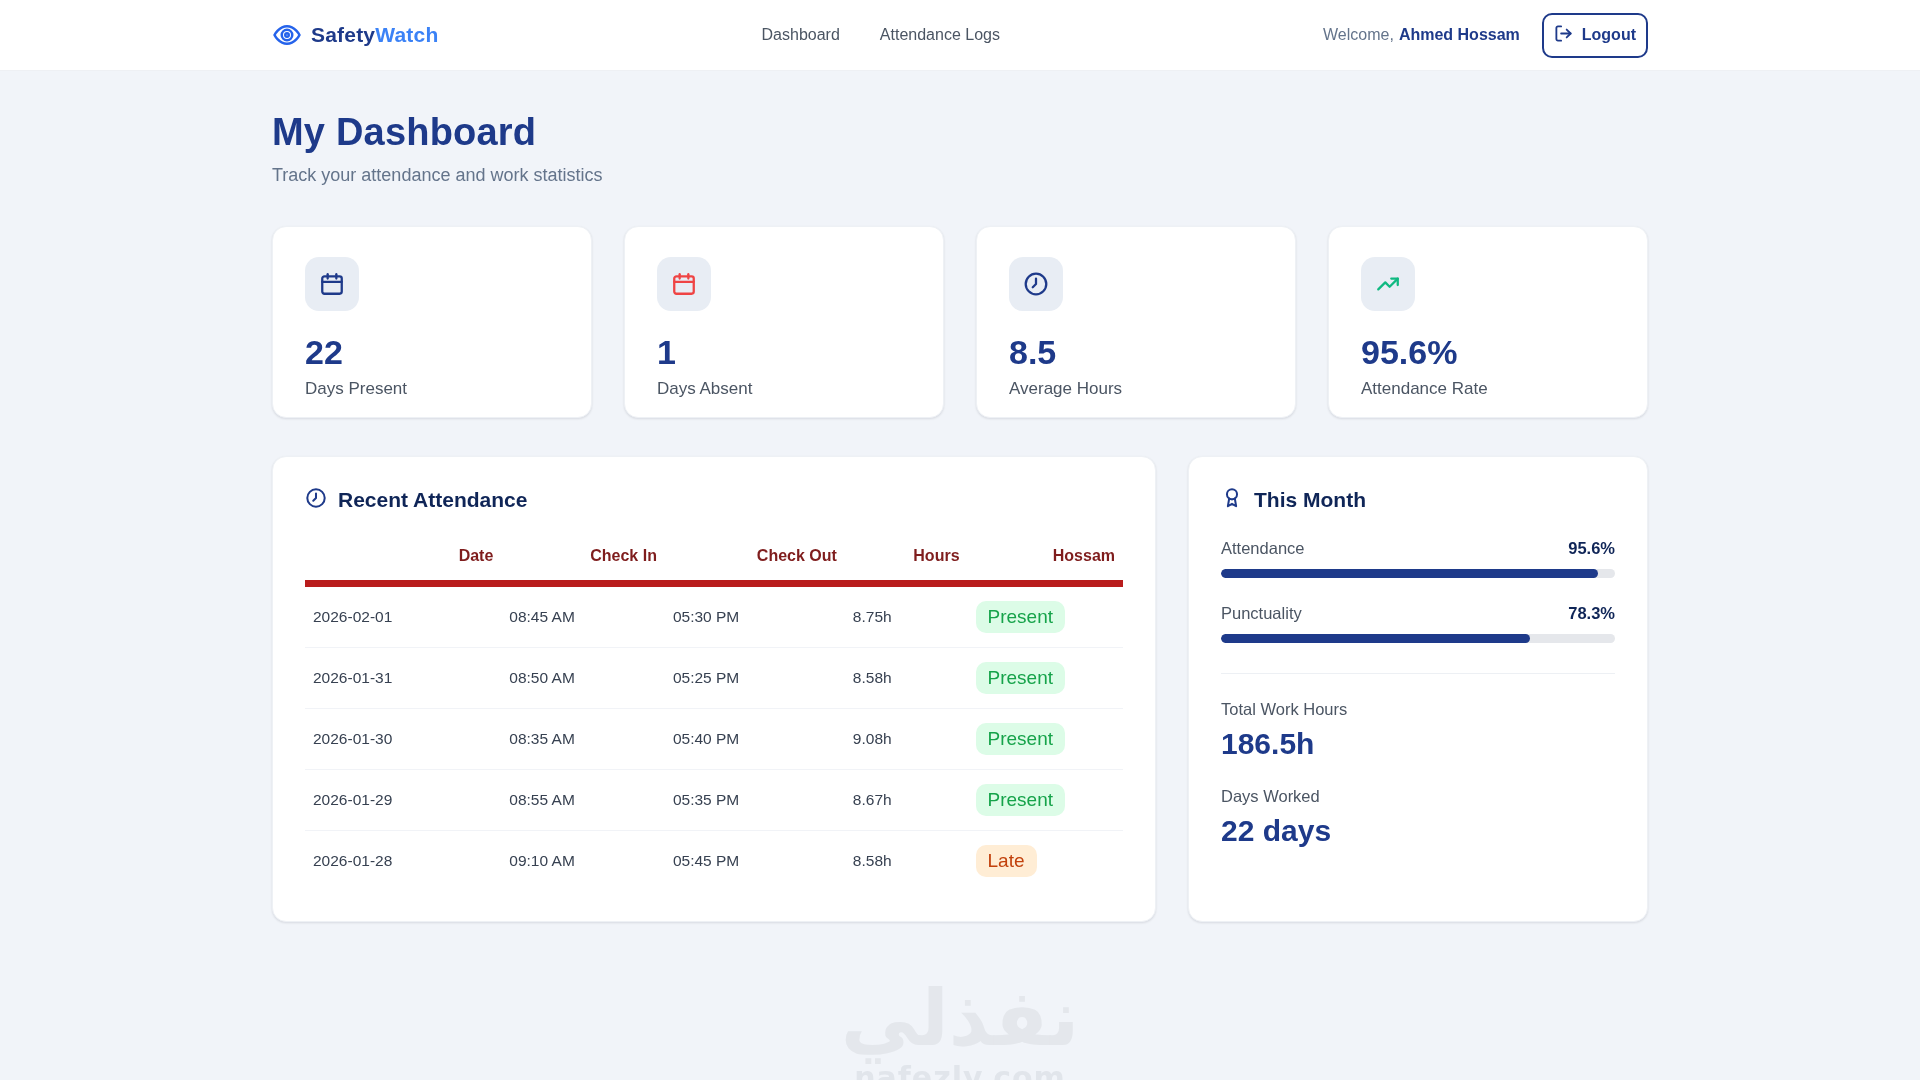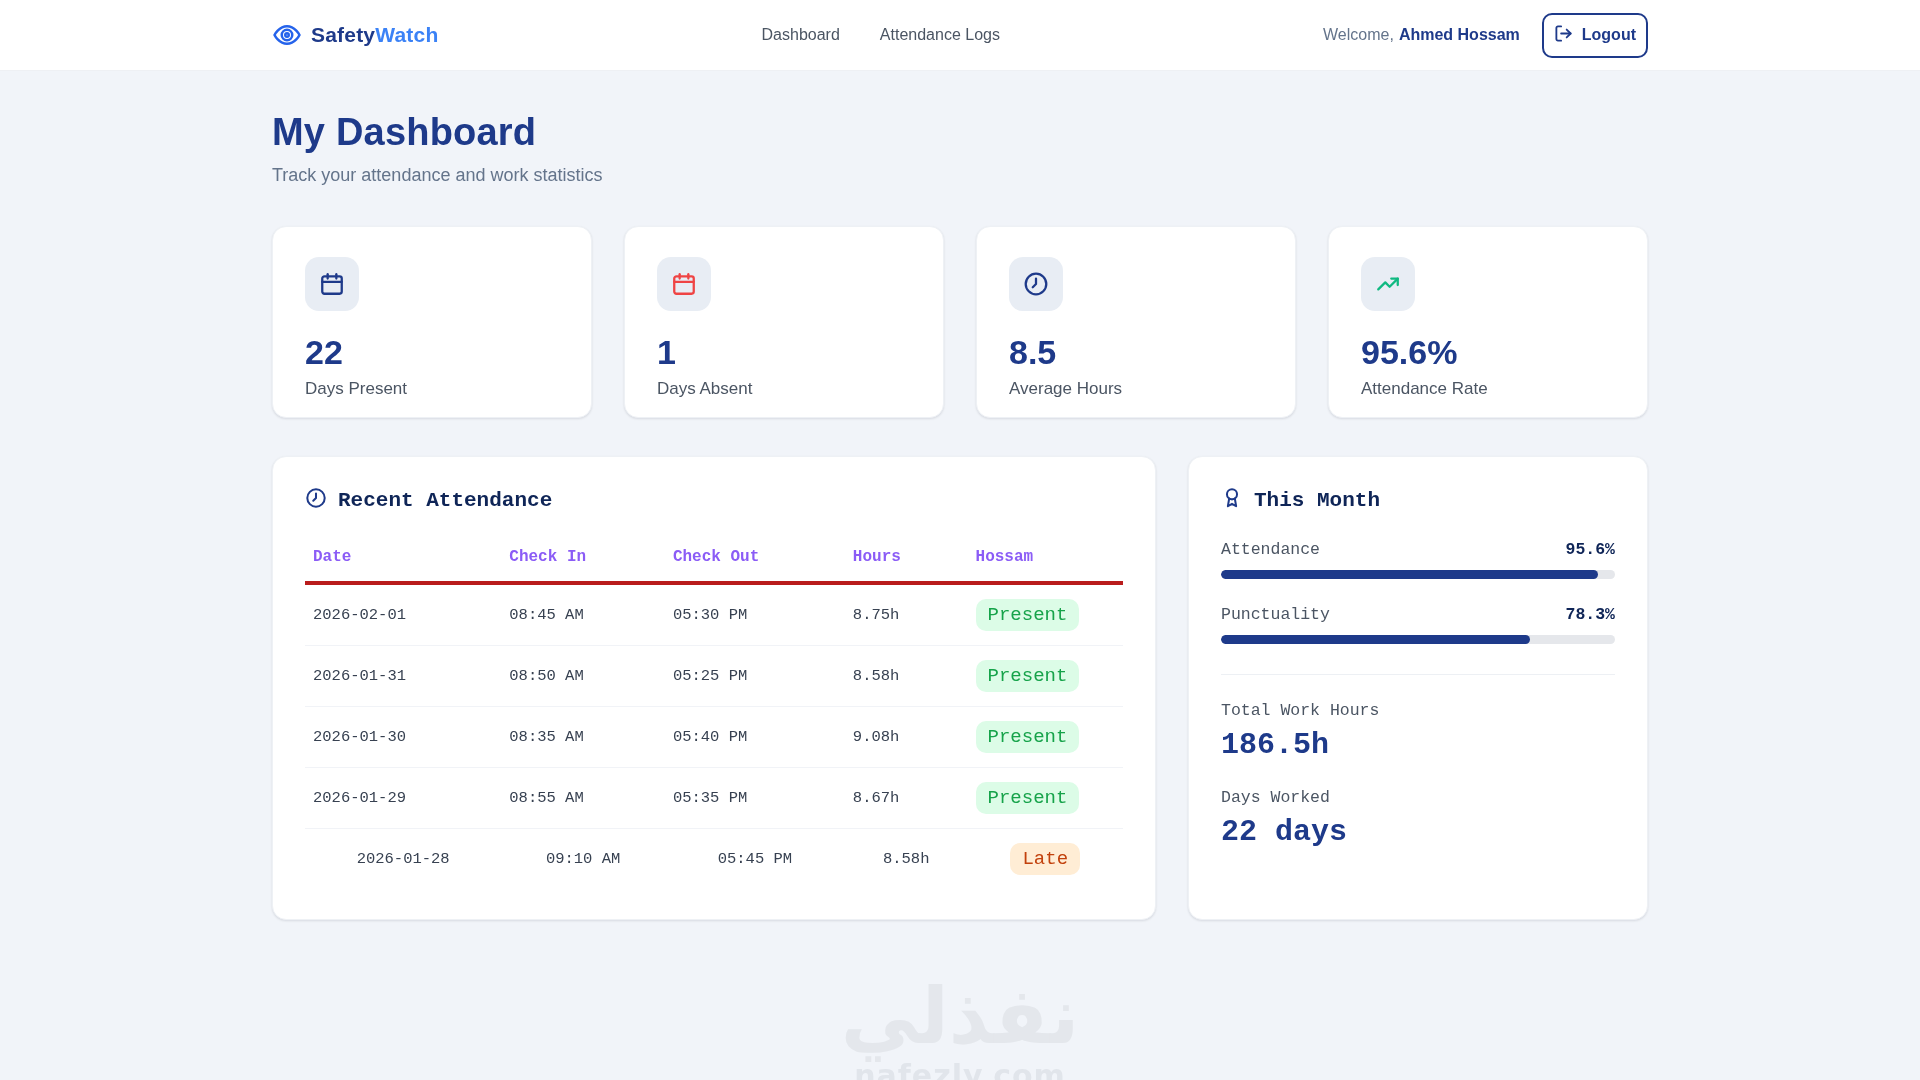--- a/index.html
+++ b/index.html
@@ -89,41 +89,40 @@
     display: grid;
     grid-template-columns: 1fr 460px;
     gap: 32px;
   }
   .panel {
     background: #ffffff;
     border: 1px solid #eef1f5;
     border-radius: 14px;
     box-shadow: 0 1px 2px rgba(16,24,40,.05), 0 1px 3px rgba(16,24,40,.06);
     padding: 30px 32px;
-    font-family: Liberation Mono, monospace;
   }
   .panel-title-row { display: flex; align-items: center; gap: 11px; }
   .panel-title { font-size: 21px; font-weight: bold; color: #0f2557; }
 
   
   table { width: 100%; border-collapse: collapse; margin-top: 20px; }
   th {
-    text-align: left;
+    text-align: right;
     font-size: 16px; font-weight: 600;
-    color: #8b5cf6;
+    color: #7f1d1d;
     padding: 14px 8px 15px 8px;
-    border-bottom: 4px solid #b91c1c;
+    border-bottom: 7px solid #b91c1c;
   }
   td {
     padding: 14px 8px;
     font-size: 15.5px;
     color: #374151;
     border-bottom: 1px solid #f1f3f7;
   }
-  tr:last-child td { border-bottom: none; text-align: center; }
+  tr:last-child td { border-bottom: none; }
   .col-date { width: 24%; }
   .col-in { width: 20%; }
   .col-out { width: 22%; }
   .col-hours { width: 15%; }
   .col-status { width: 19%; }
   .badge {
     display: inline-block;
     padding: 5px 12px;
     border-radius: 10px;
     font-size: 19px;

